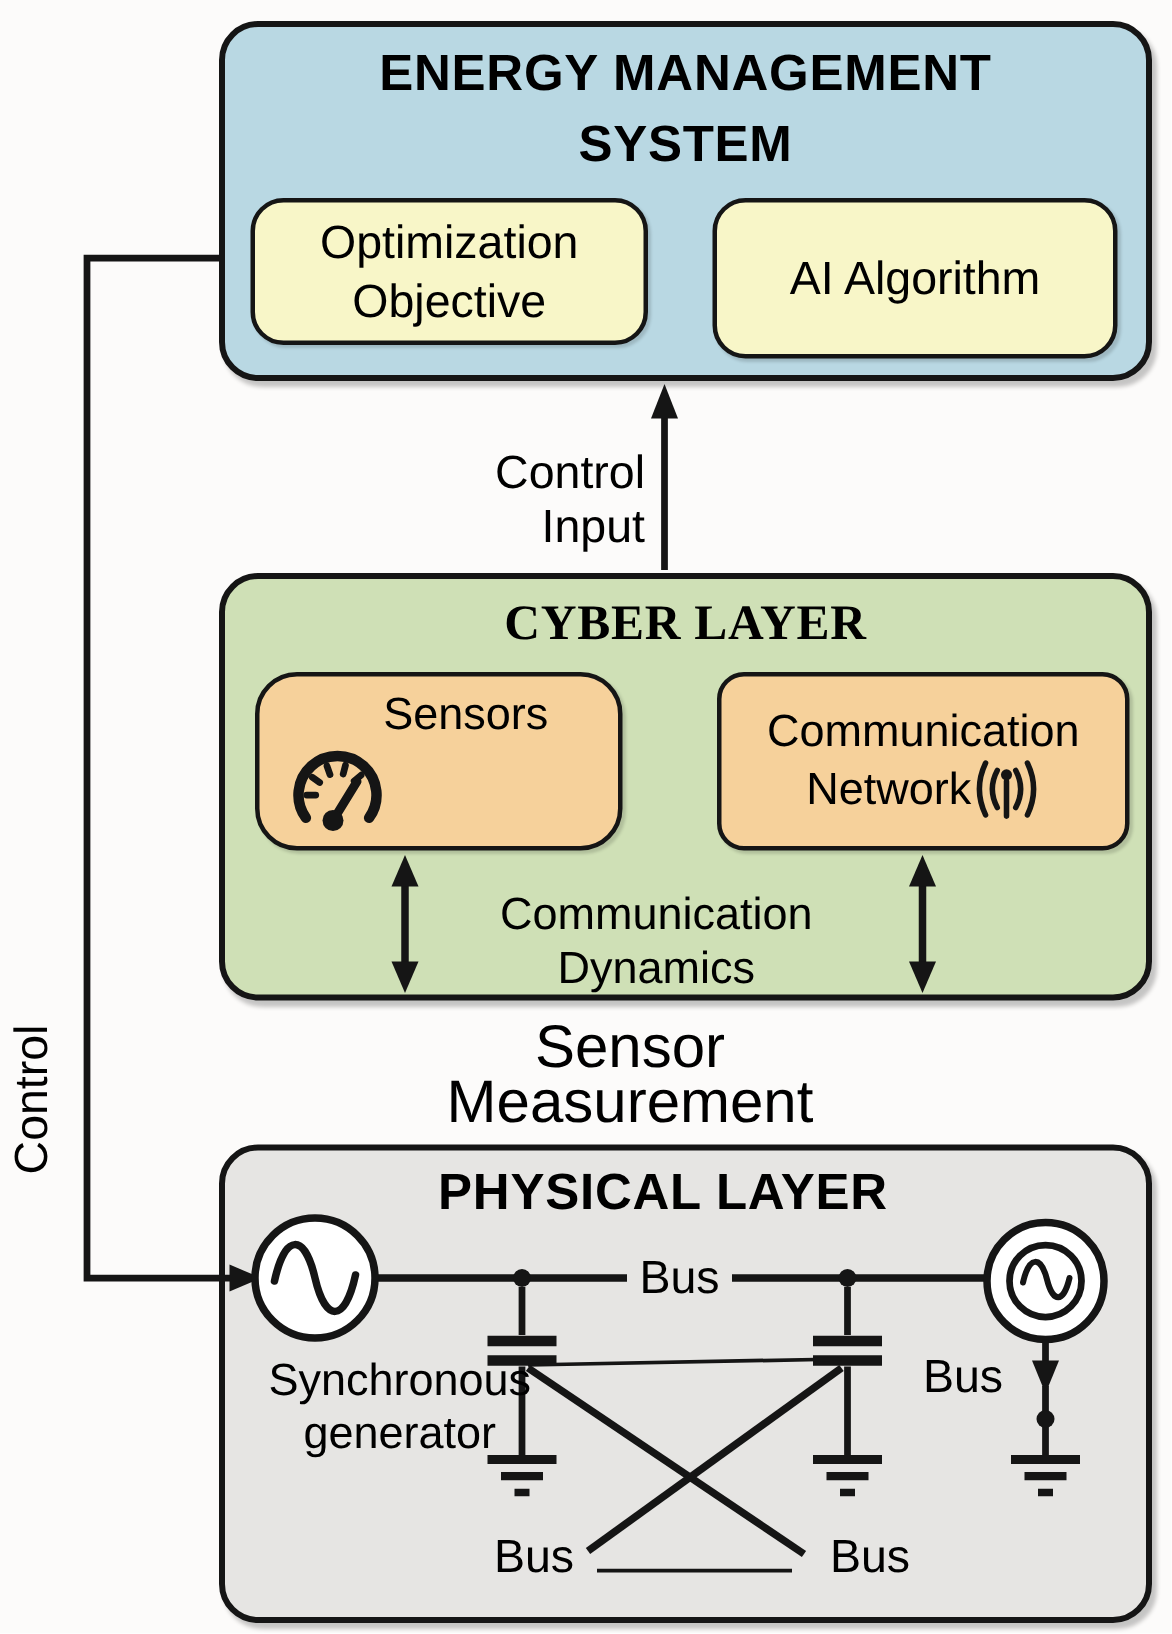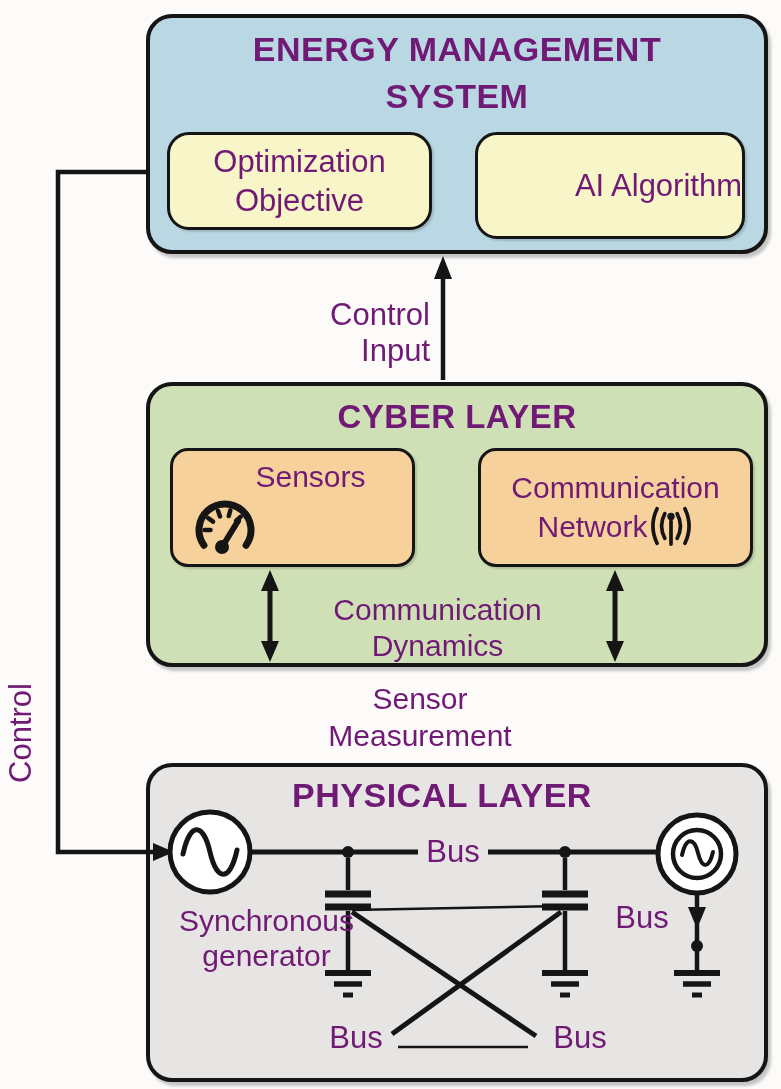--- a/index.html
+++ b/index.html
@@ -1,20 +1,20 @@
 <!DOCTYPE html>
 <html><head>
 <meta charset="utf-8">
 <style>
   html,body{margin:0;padding:0;background:#ffffff;}
   #canvas{
     position:relative;width:781px;height:1089px;overflow:hidden;
     background:#fcfbfa;
     font-family:"Liberation Sans",sans-serif;
-    color:#701a75;
+    color:#000000;
   }
   .abs{position:absolute;box-sizing:border-box;}
   .layer{
     border:4px solid #151515;border-radius:26px;
     box-shadow:3px 4px 3px rgba(0,0,0,0.22);
   }
   .subbox{
     border:3px solid #151515;border-radius:20px;
     display:flex;align-items:center;justify-content:center;text-align:center;
     box-shadow:2px 2px 2px rgba(0,0,0,0.15);
@@ -31,28 +31,28 @@
 
 <div id="canvas">
 
   <div class="abs layer" style="left:146px;top:14px;width:622px;height:240px;background:#b9d8e3;"></div>
   <div class="abs title" style="left:146px;top:26px;width:622px;font-size:34px;line-height:47px;">ENERGY MANAGEMENT
 SYSTEM</div>
   <div class="abs subbox" style="left:167px;top:132px;width:265px;height:98px;background:#f8f6c8;border-radius:22px;">
     <span class="lbl" style="font-size:31px;line-height:39px;">Optimization
 Objective</span>
   </div>
-  <div class="abs subbox" style="left:475px;top:132px;width:270px;height:107px;background:#f8f6c8;border-radius:22px;justify-content:flex-end;">
+  <div class="abs subbox" style="left:475px;top:132px;width:270px;height:107px;background:#f8f6c8;border-radius:22px;">
     <span class="lbl" style="font-size:31px;">AI Algorithm</span>
   </div>
 
   <div class="abs layer" style="left:146px;top:382px;width:622px;height:285px;background:#cfe0b6;"></div>
-  <div class="abs title" style="left:146px;top:398px;width:622px;font-size:33px;">CYBER LAYER</div>
+  <div class="abs title" style="left:146px;top:398px;width:622px;font-size:33px;font-family:Liberation Serif, serif;">CYBER LAYER</div>
 
-  <div class="abs subbox" style="left:170px;top:448px;width:245px;height:119px;background:#f6d19b;border-radius:18px;align-items:flex-start;padding-left:36px;">
+  <div class="abs subbox" style="left:170px;top:448px;width:245px;height:119px;background:#f6d19b;border-radius:28px;align-items:flex-start;padding-left:36px;">
     <span style="font-size:30px;margin-top:9px;">Sensors</span>
     <span class="abs" style="left:20px;bottom:6px;width:64px;height:58px;">
       <svg width="64" height="58" viewBox="0 0 64 58">
         <path d="M 10.9 45.2 A 26 26 0 1 1 53.1 45.2" fill="none" stroke="#151515" stroke-width="7" stroke-linecap="round"></path>
         <line x1="11.5" y1="30" x2="17.5" y2="30" stroke="#151515" stroke-width="4.5" stroke-linecap="round"></line>
         <line x1="15.2" y1="18.2" x2="20.1" y2="21.7" stroke="#151515" stroke-width="4.5" stroke-linecap="round"></line>
         <line x1="25.0" y1="10.7" x2="27.0" y2="16.4" stroke="#151515" stroke-width="4.5" stroke-linecap="round"></line>
         <line x1="37.3" y1="10.2" x2="35.8" y2="16.0" stroke="#151515" stroke-width="4.5" stroke-linecap="round"></line>
         <line x1="47.7" y1="16.8" x2="43.1" y2="20.7" stroke="#151515" stroke-width="4.5" stroke-linecap="round"></line>
         <line x1="29" y1="47" x2="45" y2="21" stroke="#151515" stroke-width="6" stroke-linecap="round"></line>
@@ -154,21 +154,21 @@
       <line x1="692" y1="995" x2="702" y2="995" stroke="#151515" stroke-width="5"></line>
     </g>
   </svg>
 
   <div class="abs lbl txt-right" style="left:290px;top:297px;width:140px;font-size:31px;line-height:36px;">Control
 Input</div>
 
   <div class="abs lbl txt-center" style="left:305px;top:592px;width:265px;font-size:30px;line-height:36px;">Communication
 Dynamics</div>
 
-  <div class="abs lbl txt-center" style="left:290px;top:680px;width:260px;font-size:30px;line-height:37px;">Sensor
+  <div class="abs lbl txt-center" style="left:290px;top:680px;width:260px;font-size:40px;line-height:37px;">Sensor
 Measurement</div>
 
   <div class="abs lbl txt-center" style="left:-54px;top:716px;width:148px;height:34px;font-size:31px;transform:rotate(-90deg);">Control</div>
 
   <div class="abs lbl txt-center" style="left:150px;top:903px;width:233px;font-size:30px;line-height:35px;">Synchronous
 generator</div>
 
   <div class="abs txt-center" style="left:419px;top:834px;width:68px;font-size:31px;">Bus</div>
 
   <div class="abs txt-center" style="left:608px;top:900px;width:68px;font-size:31px;">Bus</div>

